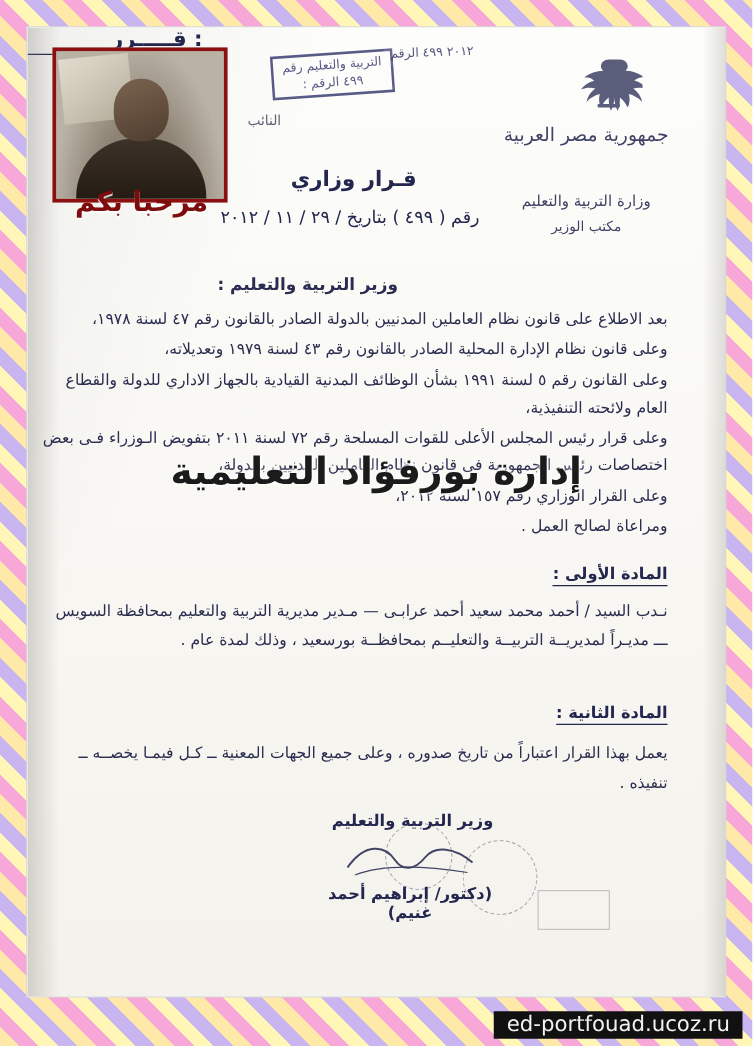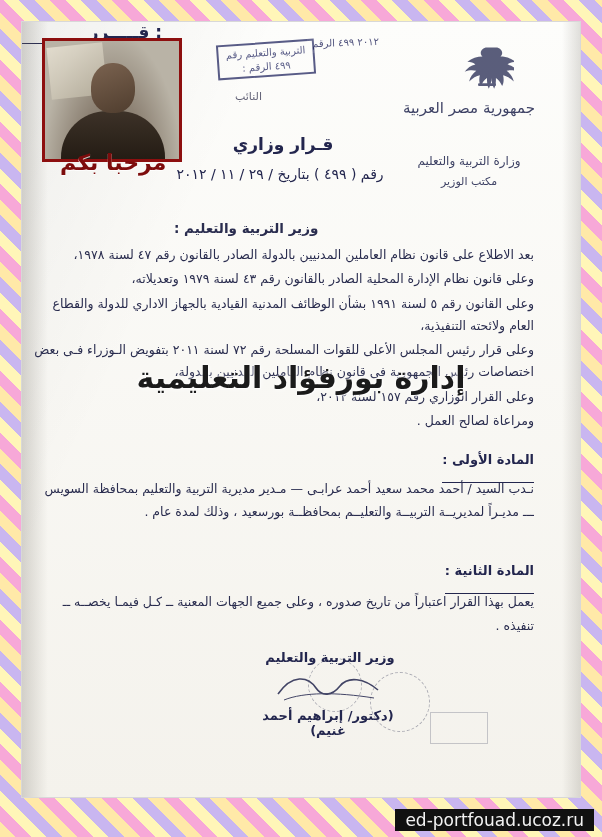--- a/index.html
+++ b/index.html
@@ -158,21 +158,20 @@
     text-align: right;
   }
   #stamp-side-note {
     position: absolute;
     left: 176px;
     top: 68px;
     font-size: 11px;
     color: #3b3b55;
     direction: rtl;
     opacity: .8;
-    margin-left: 37px;
   }
 
   
   #eagle {
     position: absolute;
     right: 66px;
     top: 22px;
     width: 54px;
     height: 50px;
     opacity: .85;
@@ -254,21 +253,21 @@
   }
 
   .article-head {
     position: absolute;
     direction: rtl;
     right: 46px;
     font-size: 13px;
     font-weight: bold;
     color: #23264e;
     border-bottom: 1px solid #23264e;
-    padding-bottom: 15px;
+    padding-bottom: 1px;
   }
   #art1-head { top: 430px; }
   #art2-head { top: 541px; }
 
   #art1-body {
     right: 46px;
     top: 455px;
     width: 500px;
     line-height: 1.85;
   }

